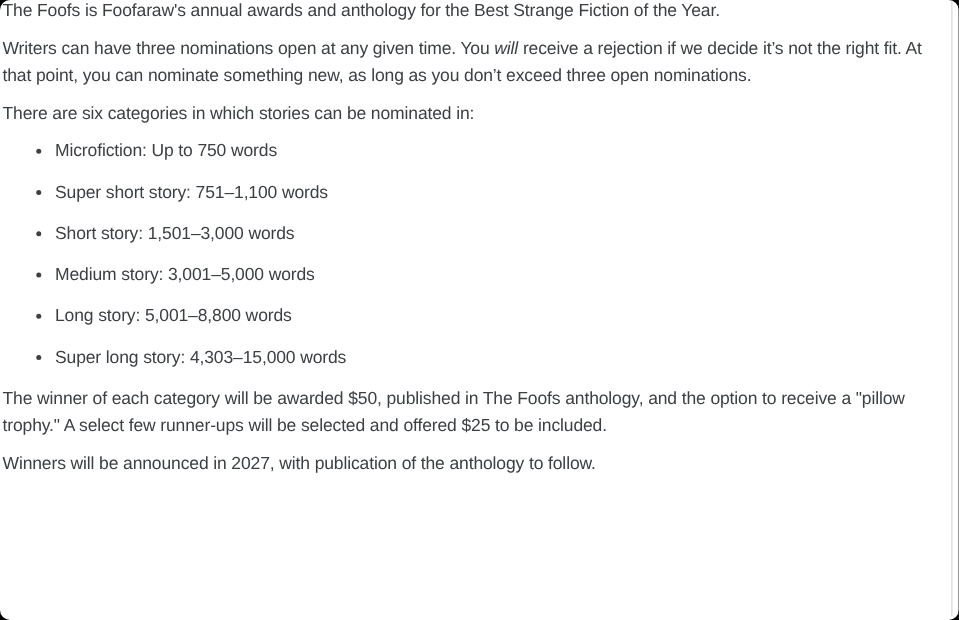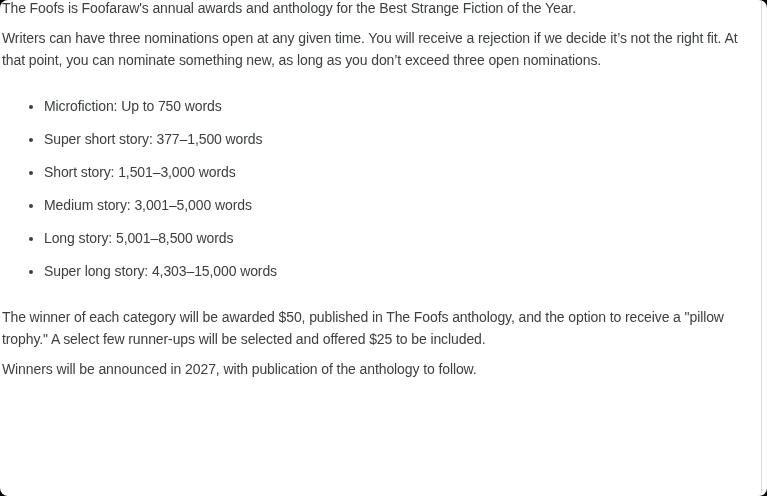--- a/index.html
+++ b/index.html
@@ -27,49 +27,51 @@
     line-height: 22px;
     letter-spacing: -0.1px;
   }
   .page p {
     margin: 8px 0;
   }
   .page p.first {
     margin-top: -3px;
   }
   .page ul {
-    margin: 24px 0;
+    margin: 8px 0;
     padding-left: 42px;
     list-style: disc;
   }
   .page li {
     margin-bottom: 11px;
   }
   .em {
+    font-style: italic;
   }
 </style>
 </head>
 <body>
 
 <div class="card">
   <div class="page">
 
     <p class="first">The Foofs is Foofaraw's annual awards and anthology for the Best Strange Fiction of the Year.</p>
 
 
     <p><span>Writers can have three nominations open at any given time. You </span><span class="em">will</span><span> receive a rejection if we decide it’s not the right fit. At that point, you can nominate something new, as long as you don’t exceed three open nominations.</span></p>
 
 
+    <p>There are six categories in which stories can be nominated in:</p>
 
     <ul>
       <li>Microfiction: Up to 750 words</li>
-      <li>Super short story: 377–1,500 words</li>
+      <li>Super short story: 751–1,100 words</li>
       <li>Short story: 1,501–3,000 words</li>
       <li>Medium story: 3,001–5,000 words</li>
-      <li>Long story: 5,001–8,500 words</li>
+      <li>Long story: 5,001–8,800 words</li>
       <li>Super long story: 4,303–15,000 words</li>
     </ul>
 
     <p>The winner of each category will be awarded $50, published in The Foofs anthology, and the option to receive a "pillow trophy." A select few runner-ups will be selected and offered $25 to be included.</p>
 
     <p>Winners will be announced in 2027, with publication of the anthology to follow.</p>
 
   </div>
 </div>
 

